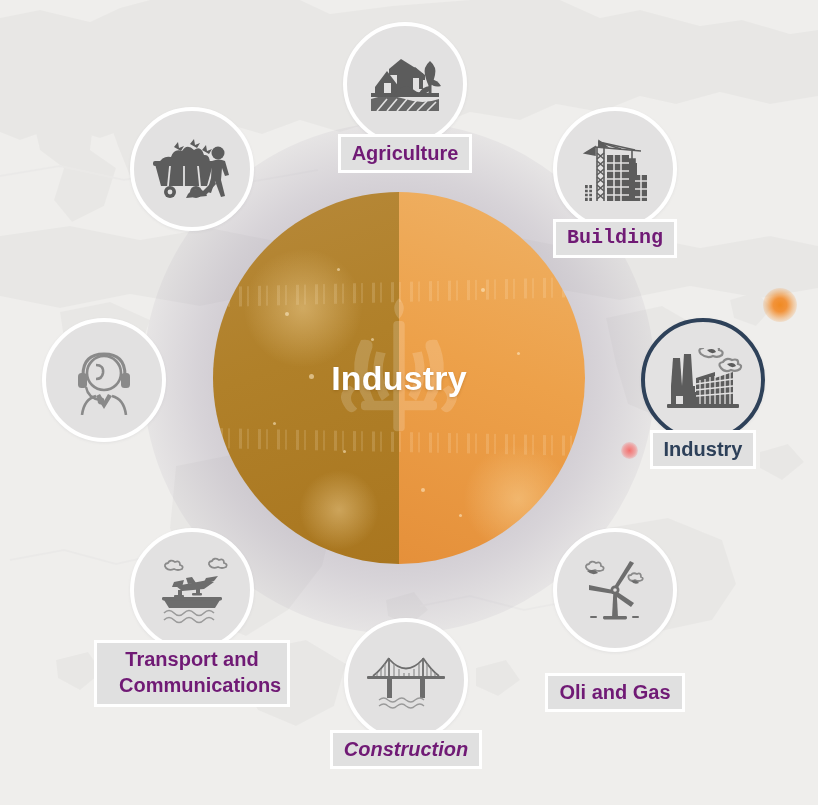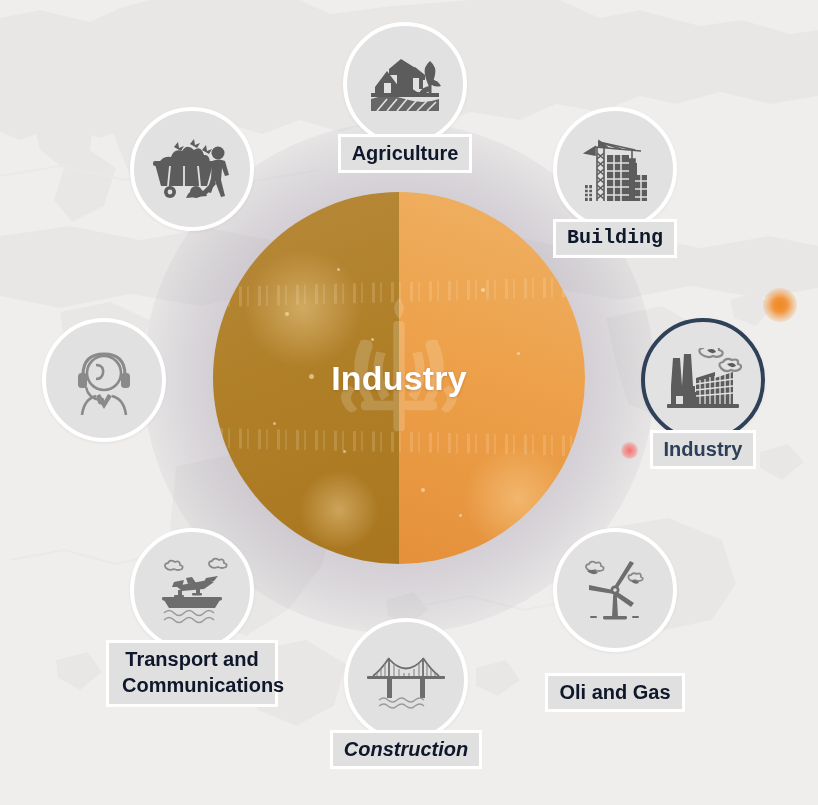--- a/index.html
+++ b/index.html
@@ -125,32 +125,32 @@
   .node.active .disc {
     border:4px solid #2e4159;
     background:#e3e2e2;
   }
   .node .disc svg { display:block; }
 
   .node .caption {
     margin-top:-12px;
     background:#e0e0e0;
     border:3px solid #ffffff;
-    color:#0f172a;
+    color:#701a75;
     font-size:20px;
     font-weight:bold;
     line-height:1.32;
     text-align:center;
     padding:3px 11px 4px;
     white-space:nowrap;
     position:relative;
     z-index:4;
   }
   .node.active .caption { color:#2d4059; }
-  .node .caption.two-line { white-space:normal; width:172px; padding:3px 13px 5px; }
+  .node .caption.two-line { white-space:normal; width:196px; padding:3px 22px 5px; }
 
   
   .glow-dot {
     position:absolute; border-radius:50%;
     pointer-events:none;
   }
   #dot-orange {
     left:763px; top:288px; width:34px; height:34px;
     background:radial-gradient(circle,#f08a22 0%,#f2933a 28%,rgba(242,150,60,0.45) 55%,rgba(242,160,80,0) 80%);
   }

